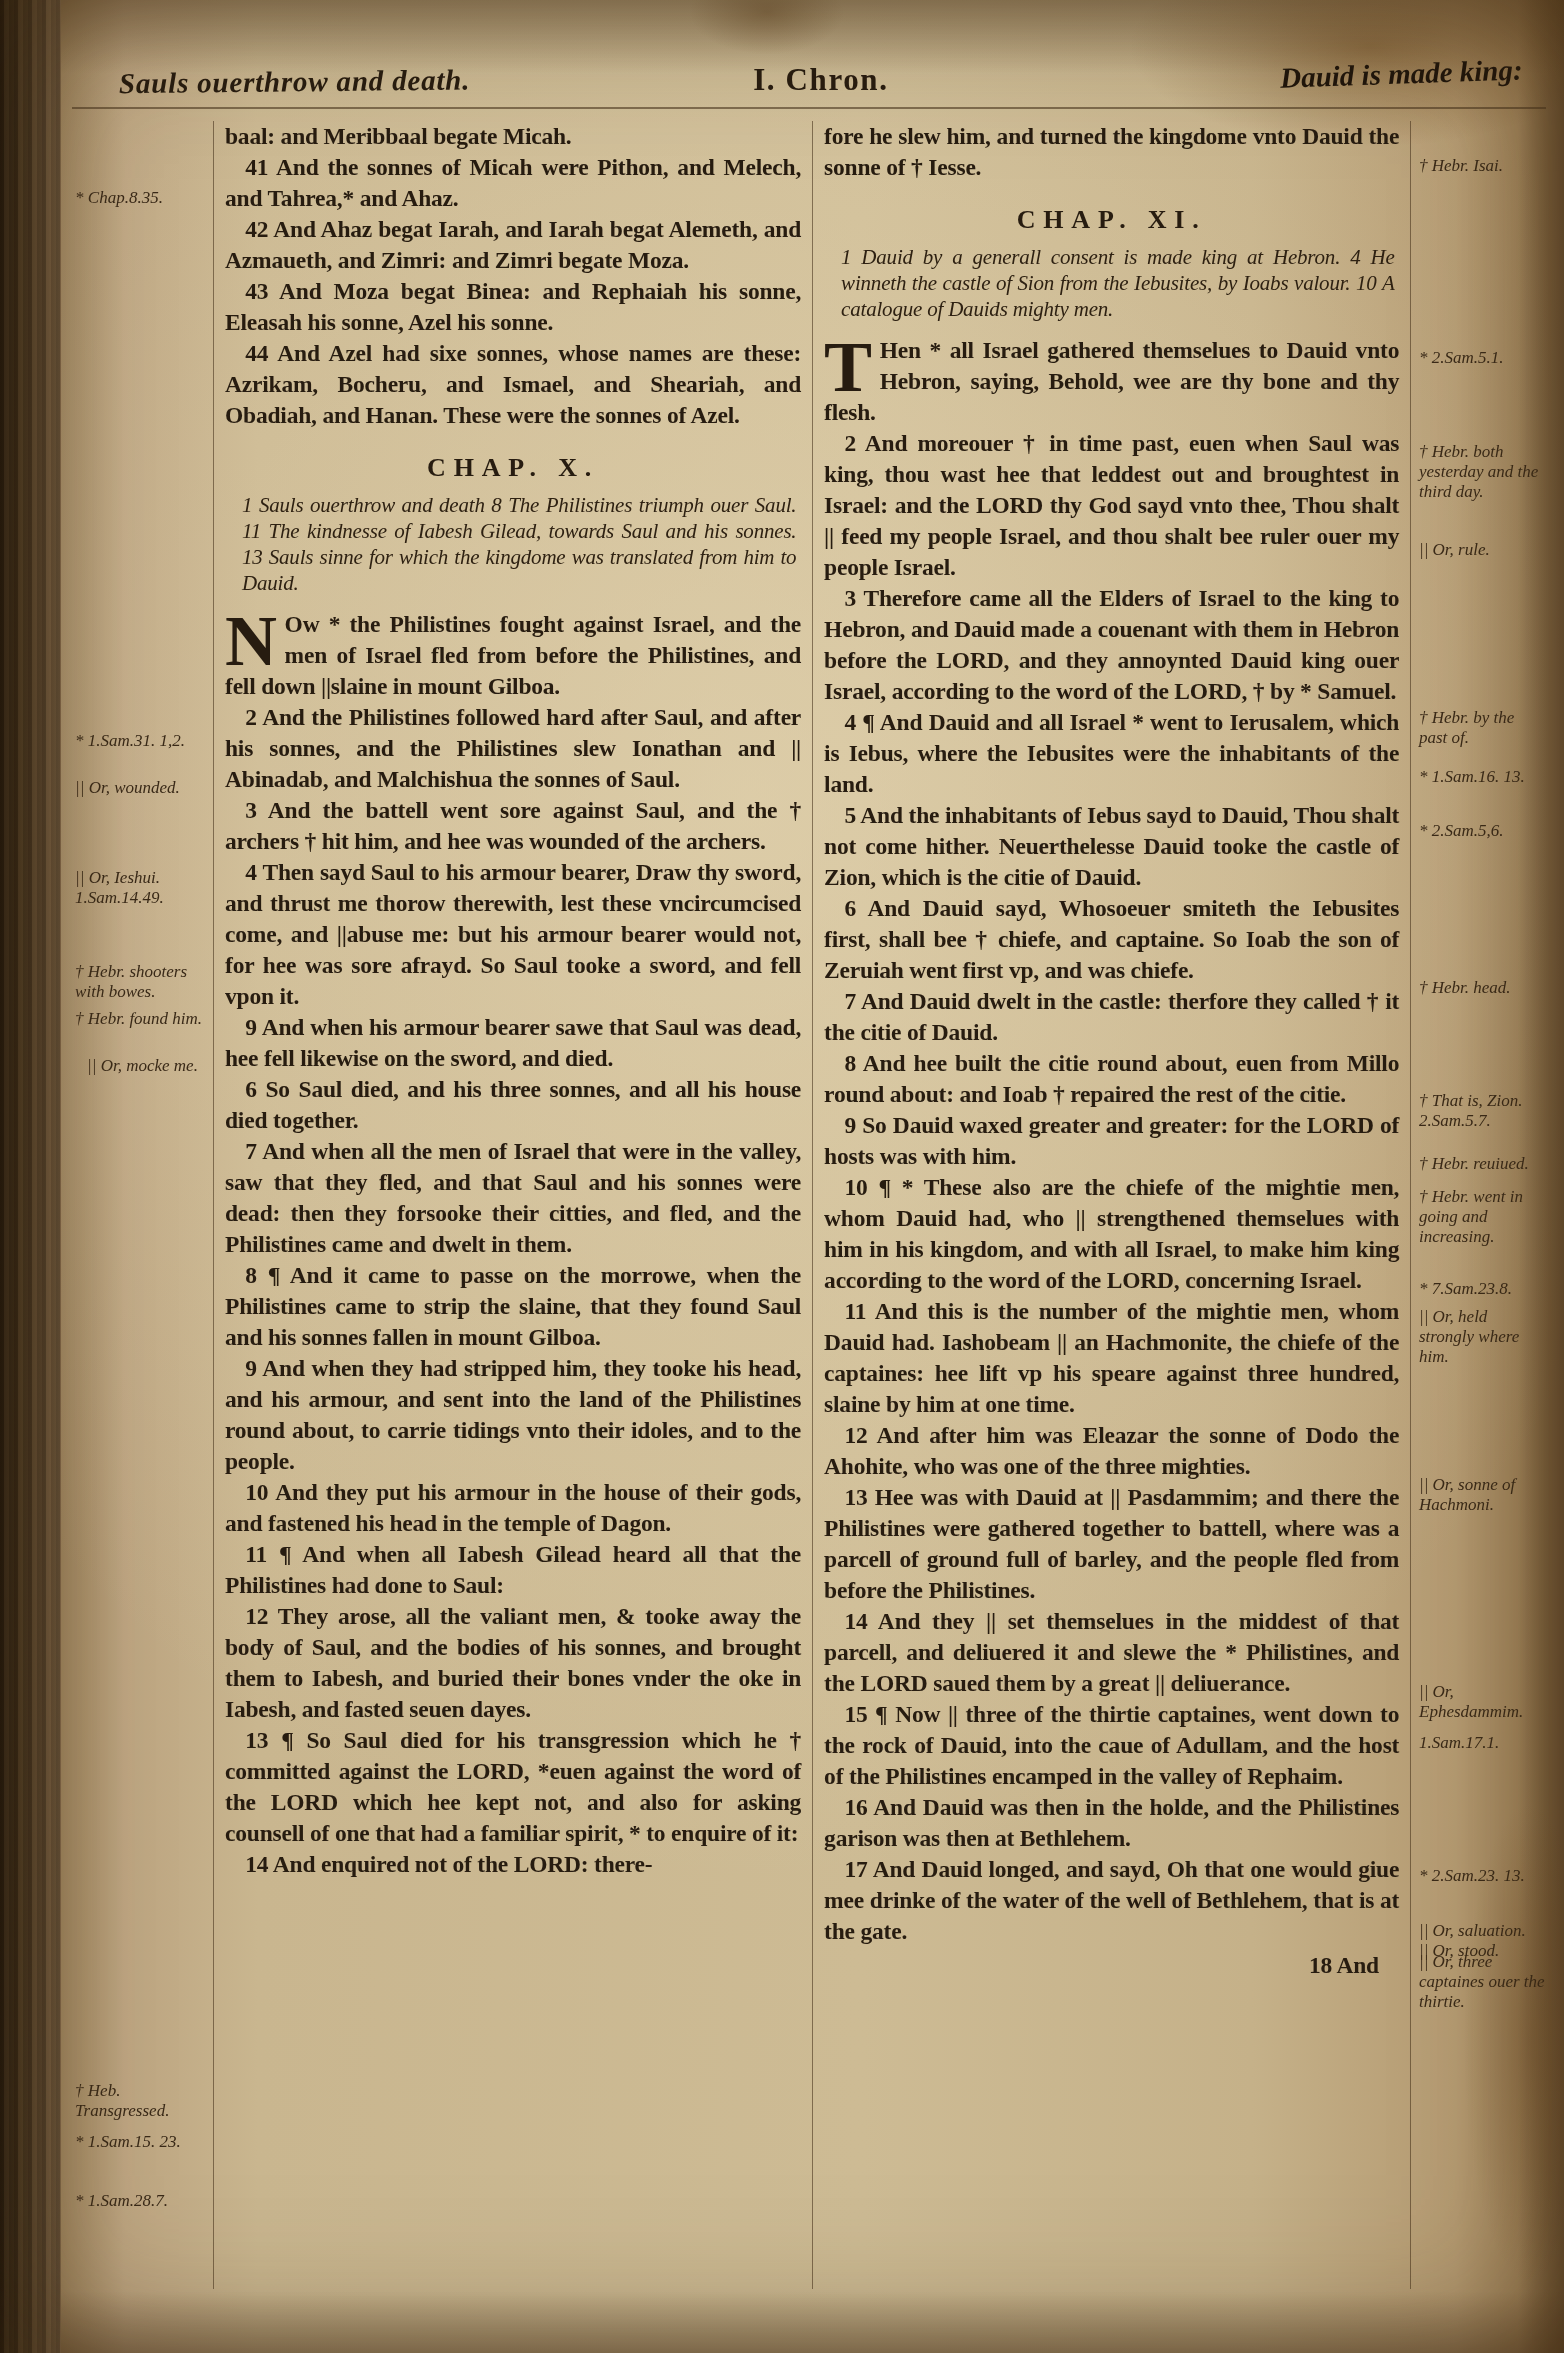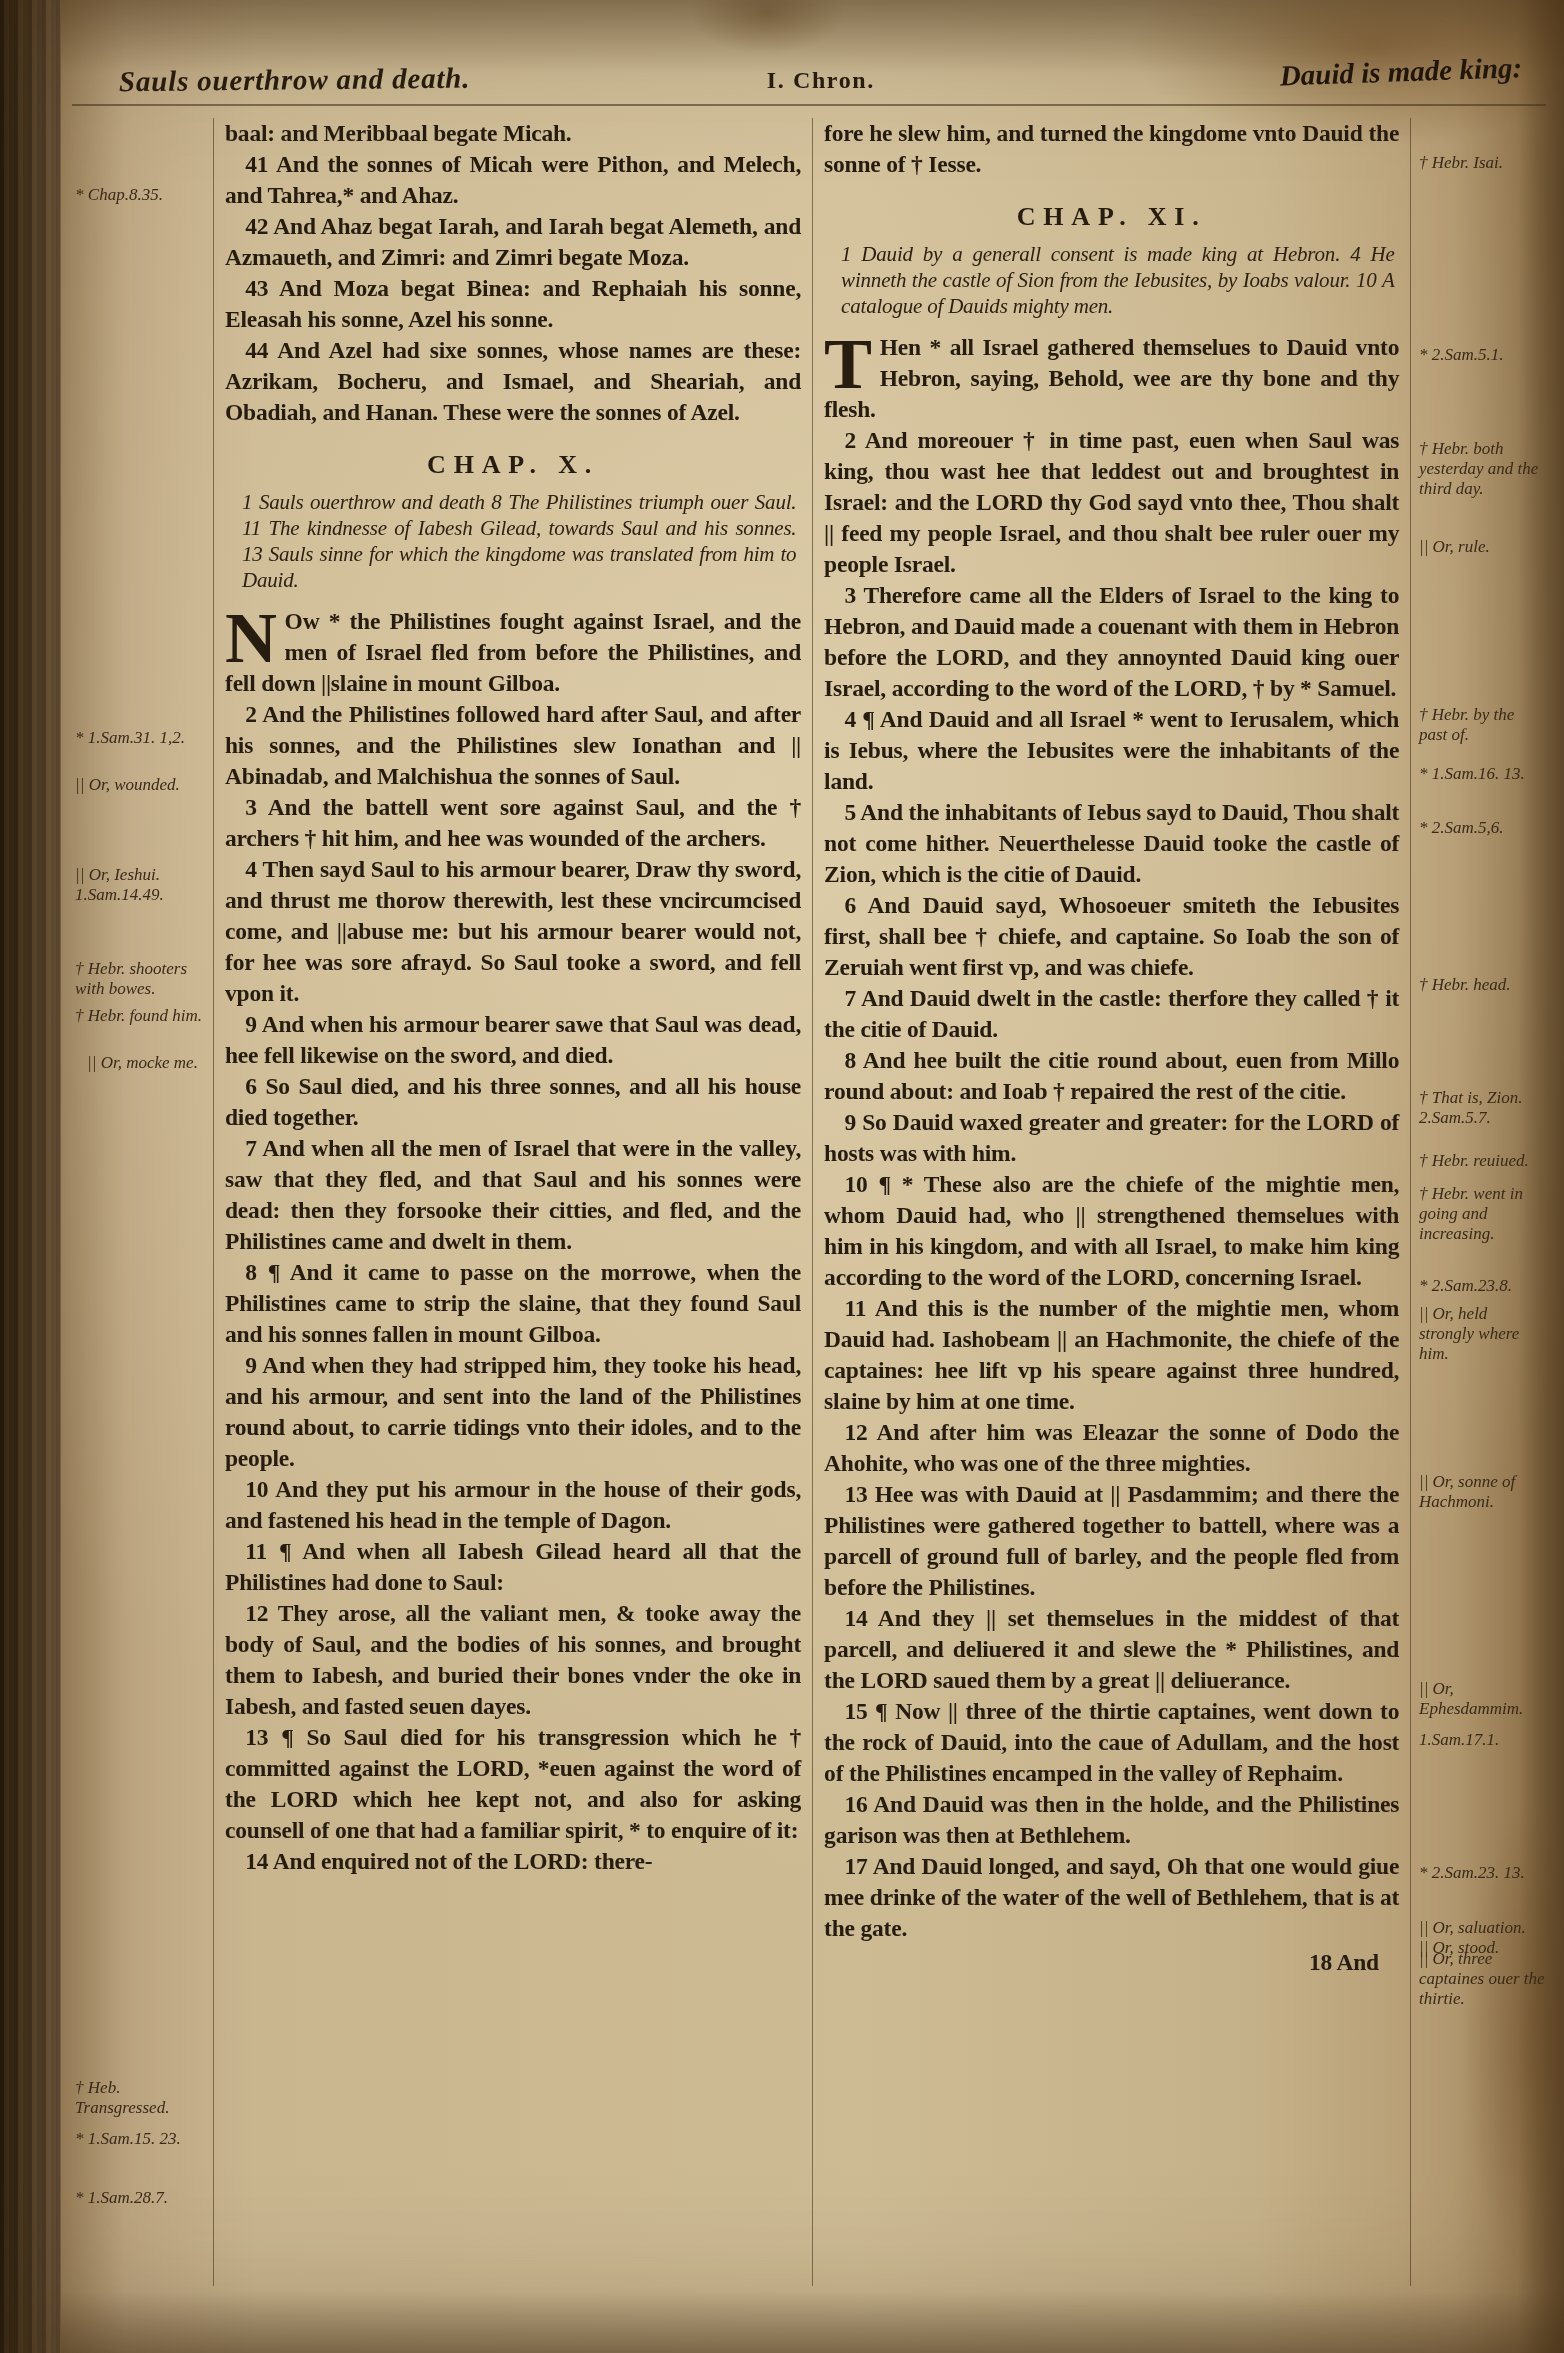--- a/index.html
+++ b/index.html
@@ -38,21 +38,21 @@
   .stain-right-mid{right:-31px;top:1800px;width:133px;height:485px;
     background:radial-gradient(ellipse at center, rgba(100,64,26,.3), rgba(100,64,26,0) 70%);}
 
   .page{position:absolute;left:61px;top:23.5px;right:7.8px;bottom:6.3px;padding:11px 11px 0 11px;}
 
   .running-head{
     display:grid;grid-template-columns:1fr auto 1fr;align-items:baseline;
     padding:27px 23.5px 0 47px;color:var(--ink);
   }
   .rh-left{font-size:29px;font-weight:700;font-style:italic;letter-spacing:0.8px;transform:rotate(-.6deg);}
-  .rh-center{font-size:24px;font-weight:700;letter-spacing:1.6px;padding:0 23.5px;}
+  .rh-center{font-size:31px;font-weight:700;letter-spacing:1.6px;padding:0 23.5px;}
   .rh-right{font-size:29px;font-weight:700;font-style:italic;text-align:right;transform:rotate(-2deg);color:#1f150b;}
   .head-rule{margin-top:9.4px;border-top:2.3px solid var(--rule);}
 
   .body-grid{
     position:relative;margin-top:12.5px;height:2168px;overflow:hidden;
     display:grid;grid-template-columns:141px 1fr 1fr 135px;
   }
   .margin{position:relative;}
   .note{
     position:absolute;left:3.1px;right:3.1px;
@@ -156,21 +156,21 @@
           <div class="note" style="top: 227px;">* 2.Sam.5.1.</div>
           <div class="note" style="top: 321px;">† Hebr. both yesterday and the third day.</div>
           <div class="note" style="top: 419px;">|| Or, rule.</div>
           <div class="note" style="top: 587px;">† Hebr. by the past of.</div>
           <div class="note" style="top: 646px;">* 1.Sam.16. 13.</div>
           <div class="note" style="top: 700px;">* 2.Sam.5,6.</div>
           <div class="note" style="top: 857px;">† Hebr. head.</div>
           <div class="note" style="top: 970px;">† That is, Zion. 2.Sam.5.7.</div>
           <div class="note" style="top: 1033px;">† Hebr. reuiued.</div>
           <div class="note" style="top: 1066px;">† Hebr. went in going and increasing.</div>
-          <div class="note" style="top: 1158px;">* 2.Sam.23.8.</div>
+          <div class="note" style="top: 1158px;">* 7.Sam.23.8.</div>
           <div class="note" style="top: 1186px;">|| Or, held strongly where him.</div>
           <div class="note" style="top: 1354px;">|| Or, sonne of Hachmoni.</div>
           <div class="note" style="top: 1561px;">|| Or, Ephesdammim.</div>
           <div class="note" style="top: 1612px;">1.Sam.17.1.</div>
           <div class="note" style="top: 1784px; margin-top: 36px;">|| Or, stood.</div>
           <div class="note" style="top: 1745px;">* 2.Sam.23. 13.</div>
           <div class="note" style="top: 1800px;">|| Or, saluation.</div>
           <div class="note" style="top: 1831px;">|| Or, three captaines ouer the thirtie.</div>
         </aside>
     </div>

